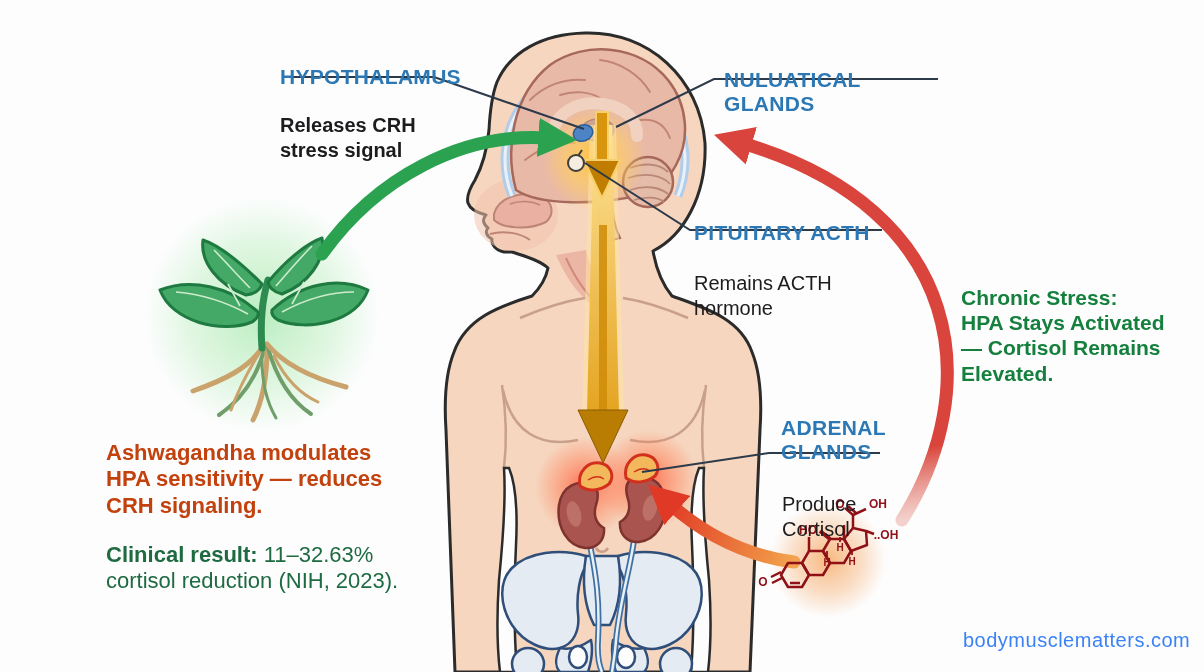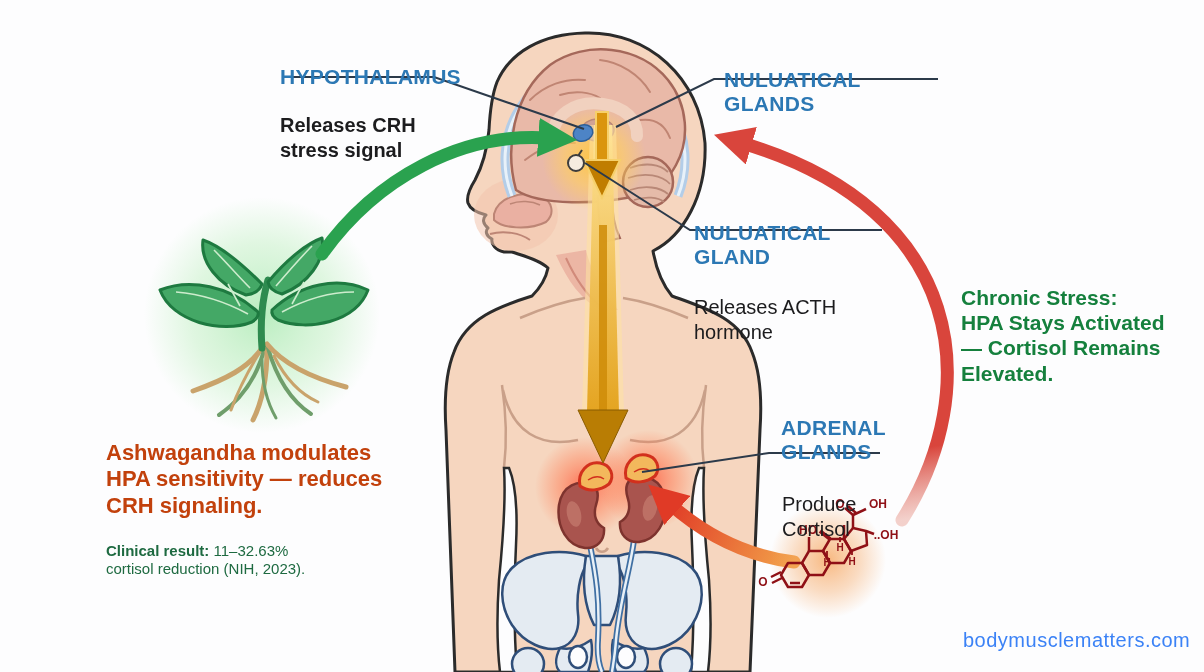--- a/index.html
+++ b/index.html
@@ -5,21 +5,21 @@
   html,body{margin:0;padding:0;background:#fdfdfe;}
   .canvas{position:relative;width:1204px;height:672px;overflow:hidden;background:#fdfdfe;
           font-family:"Liberation Sans", sans-serif;}
   .canvas svg{position:absolute;left:0;top:0;}
   .ovl{position:absolute;white-space:pre-line;}
   .lbl-title{font-weight:bold;font-size:21px;color:#2c78b4;letter-spacing:.3px;line-height:1.15;}
   .lbl-desc{font-size:20px;color:#1c1c1e;line-height:1.25;}
   .t-center{text-align:left;}
   .red-note{font-weight:bold;font-size:21px;line-height:1.2;color:#15803d;}
   .green-note{font-weight:bold;font-size:22px;line-height:1.2;color:#c2410c;}
-  .green-note2{font-size:15px;line-height:1.2;color:#1e6a41;}
+  .green-note2{font-size:22px;line-height:1.2;color:#1e6a41;}
   .green-note2 .b{font-weight:bold;}
   .watermark{font-size:20px;color:#3b82f6;letter-spacing:.5px;}
 </style>
 </head>
 <body>
 
 <div class="canvas">
 
 <svg width="1204" height="672" viewBox="0 0 1204 672">
   <defs>
@@ -261,22 +261,22 @@
   <div class="lbl-title">HYPOTHALAMUS</div>
   <div class="lbl-desc" style="margin-top:6px;font-weight:bold;">Releases CRH
 stress signal</div>
 </div>
 
 <div class="ovl t-center" style="left:724px;top:50px;width:224px;">
   <div class="lbl-title">NULUATICAL GLANDS</div>
 </div>
 
 <div class="ovl" style="left:694px;top:203px;width:200px;">
-  <div class="lbl-title">NULUATICAL GLAND</div>
-  <div class="lbl-desc" style="margin-top:8px;">Releases ACTH
+  <div class="lbl-title">PITUITARY ACTH</div>
+  <div class="lbl-desc" style="margin-top:8px;">Remains ACTH
 hormone</div>
 </div>
 
 <div class="ovl" style="left:781px;top:398px;width:140px;">
   <div class="lbl-title">ADRENAL
 GLANDS</div>
 </div>
 <div class="ovl" style="left:782px;top:474px;width:140px;">
   <div class="lbl-desc">Produce
 Cortisol</div>

